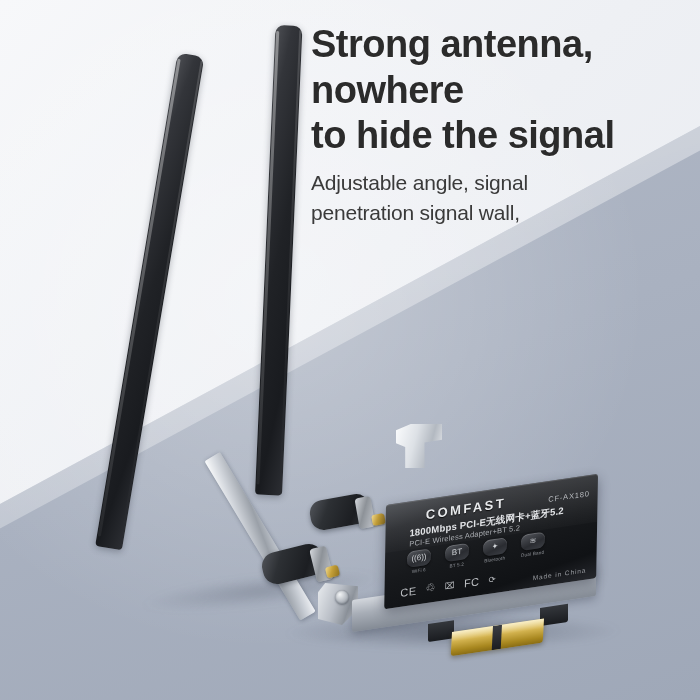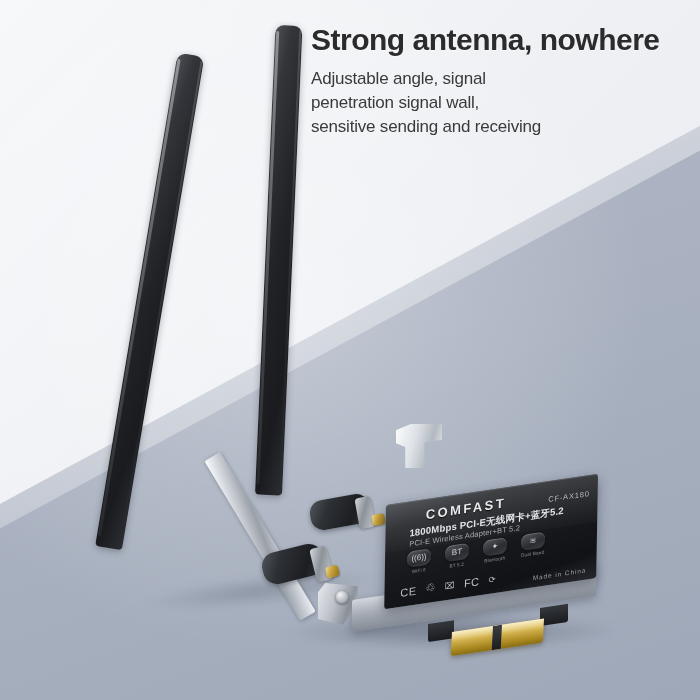--- a/index.html
+++ b/index.html
@@ -32,29 +32,29 @@
     clip-path:polygon(100% 18%, 100% 21.5%, 0% 75.5%, 0% 72%);
   }
   .bg-vign {
     position:absolute; inset:0;
     background:radial-gradient(ellipse at 38% 42%, rgba(255,255,255,.30) 0%, rgba(255,255,255,0) 62%);
   }
 
   
   .copy { position:absolute; left:311px; top:22px; width:380px; }
   .headline {
-    font-size:30px; font-weight:bold; line-height:1.20;
+    font-size:38px; font-weight:bold; line-height:1.20;
     color:#2b2b2b; letter-spacing:-.5px;
     font-family:"Liberation Sans", sans-serif;
     font-stretch:condensed;
     text-shadow:0 1px 0 rgba(255,255,255,.5);
   }
   .subcopy {
     margin-top:9px;
-    font-size:17px; line-height:1.42; color:#3a3a3a;
+    font-size:21px; line-height:1.42; color:#3a3a3a;
     letter-spacing:-.2px;
   }
   .subcopy div { white-space:nowrap; }
 
   
   #product { position:absolute; left:0; top:0; width:700px; height:700px; }
 
   
   .ant {
     position:absolute;
@@ -274,25 +274,25 @@
 <div id="stage">
 
   <div class="bg-wall"></div>
   <div class="bg-floor"></div>
   <div class="bg-floor-edge"></div>
   <div class="bg-vign"></div>
 
   <div class="copy">
     <div class="headline">
       <div>Strong antenna, nowhere</div>
+      <div>to hide the signal</div>
     </div>
     <div class="subcopy">
       <div>Adjustable angle, signal</div>
       <div>penetration signal wall,</div>
-      <div>sensitive sending and receiving</div>
     </div>
   </div>
 
   <div id="product">
 
     <div id="shadowAnt"></div>
     <div id="shadow"></div>
 
     <div class="ant" id="antA"></div>
     <div class="ant" id="antB"></div>

